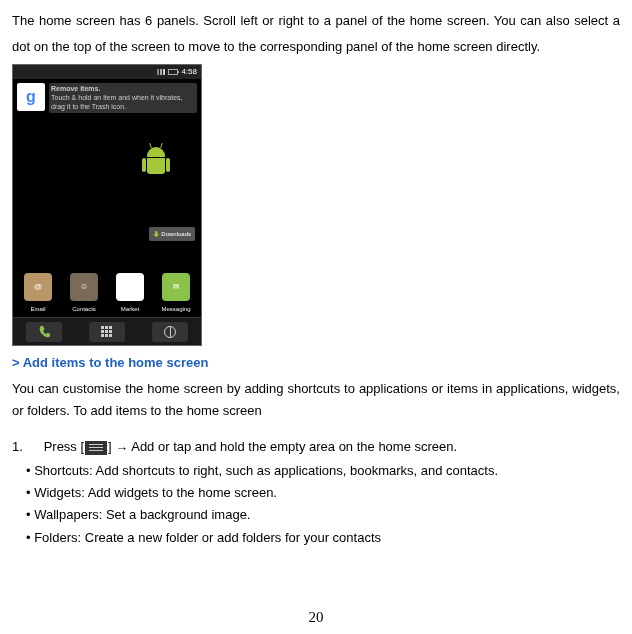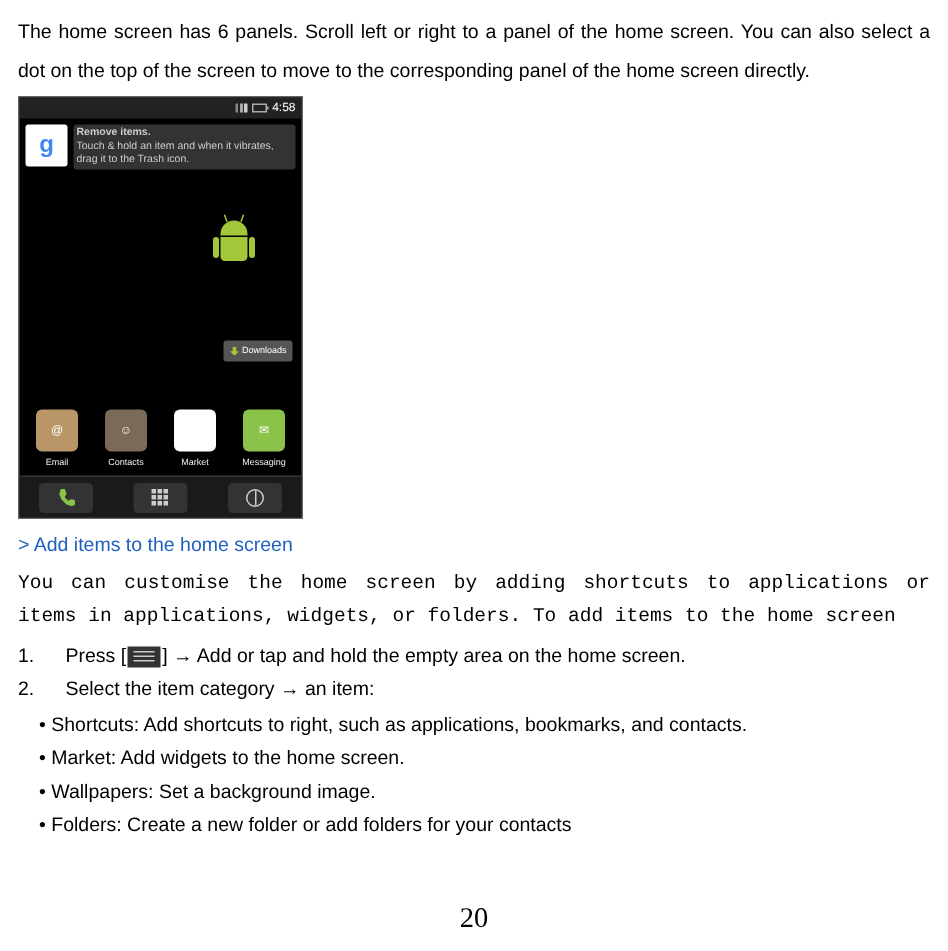--- a/index.html
+++ b/index.html
@@ -103,26 +103,26 @@
       border-top:1px solid #333;
     }
     .bbtn { width:36px; height:20px; background:#333; border-radius:3px; display:flex; align-items:center; justify-content:center; }
     .phone-ico { width:12px; height:12px; background:#8bc34a; border-radius:2px; clip-path: polygon(20% 0, 40% 0, 50% 30%, 40% 50%, 60% 70%, 80% 60%, 100% 70%, 100% 90%, 80% 100%, 50% 90%, 20% 60%, 10% 30%); }
     .grid-ico { width:12px;height:12px; display:grid; grid-template-columns:repeat(3,3px); grid-template-rows:repeat(3,3px); gap:1px;}
     .grid-ico span{background:#ccc;}
     .globe-ico{ width:12px;height:12px; border:1px solid #ccc; border-radius:50%; position:relative;}
     .globe-ico::after{content:'';position:absolute;left:5px;top:0;bottom:0;width:1px;background:#ccc;}
     .heading {
       color: #1f5fbf;
-      font-weight: normal;
+      font-weight: bold;
       margin-top: 2px;
     }
     .heading .chev { color: #1f5fbf; }
-    .body-text { text-align: justify; line-height: 1.7; margin-top:2px;font-family:Liberation Mono, monospace; }
-    .step-list { list-style: none; margin-top: 4px; line-height: 1.7;}
+    .body-text { text-align: justify; line-height: 1.7; margin-top:2px; }
+    .step-list { list-style: none; margin-top: 14px; line-height: 1.7;}
     .step-list li { padding-left: 0; }
     .step-num { display:inline-block; width: 28px; }
     .menu-icon {
       display: inline-block;
       width: 22px; height: 14px;
       background: #333;
       vertical-align: middle;
       position: relative;
       margin: 0 1px;
     }
@@ -134,21 +134,21 @@
       box-shadow: 0 3px 0 #ccc, 0 6px 0 #ccc;
     }
     .bullet-list { list-style: none; margin-top: 2px; line-height: 1.7;}
     .bullet-list li { padding-left: 14px; }
     .bullet-list li::before { content: '• '; }
     .page-num {
       position: absolute;
       bottom: 2px;
       left: 0; right: 0;
       text-align: center;
-      font-size: 19px;
+      font-size: 15px;
       font-family: 'Times New Roman', serif;
     }
   </style>
 </head>
 <body>
 
 <p class="intro-text">The home screen has 6 panels. Scroll left or right to a panel of the home screen. You can also select a dot on the top of the screen to move to the corresponding panel of the home screen directly.</p>
 
 <div class="screenshot">
   <div class="statusbar">
@@ -220,26 +220,22 @@
   <span class="chev">&gt; </span><span>Add items to the home screen</span>
 </p>
 
 <p class="body-text">You can customise the home screen by adding shortcuts to applications or items in applications, widgets, or folders. To add items to the home screen</p>
 
 <ul class="step-list">
   <li>
     <span class="step-num">1.</span>
     <span>Press [</span><span class="menu-icon"></span><span>] → Add or tap and hold the empty area on the home screen.</span>
   </li>
-  <li>
-    <span class="step-num">2.</span>
-    <span>Select the item category   → an item:</span>
-  </li>
 </ul>
 
 <ul class="bullet-list">
   <li>Shortcuts: Add shortcuts to right, such as applications, bookmarks, and contacts.</li>
-  <li>Market: Add widgets to the home screen.</li>
+  <li>Widgets: Add widgets to the home screen.</li>
   <li>Wallpapers: Set a background image.</li>
   <li>Folders: Create a new folder or add folders for your contacts</li>
 </ul>
 
 <div class="page-num">20</div>
 
 </body></html>

